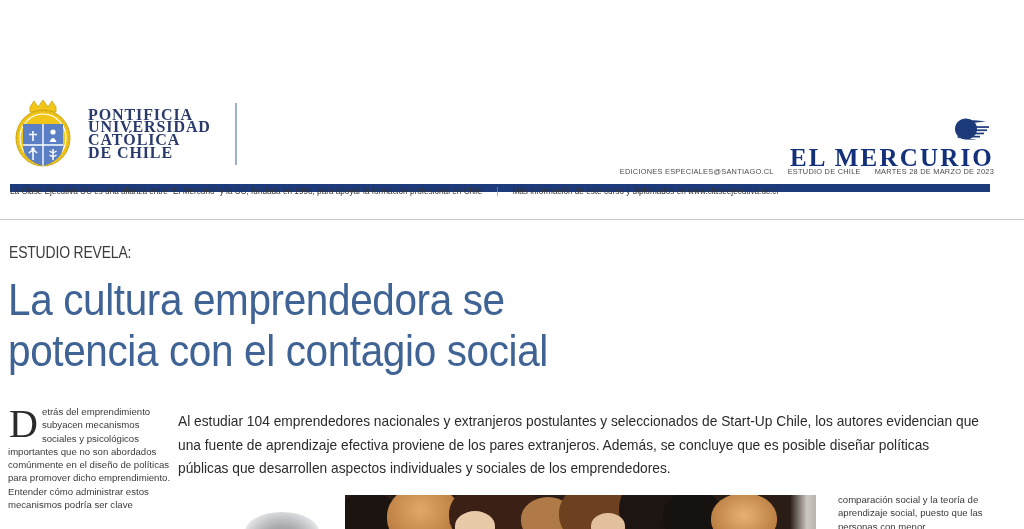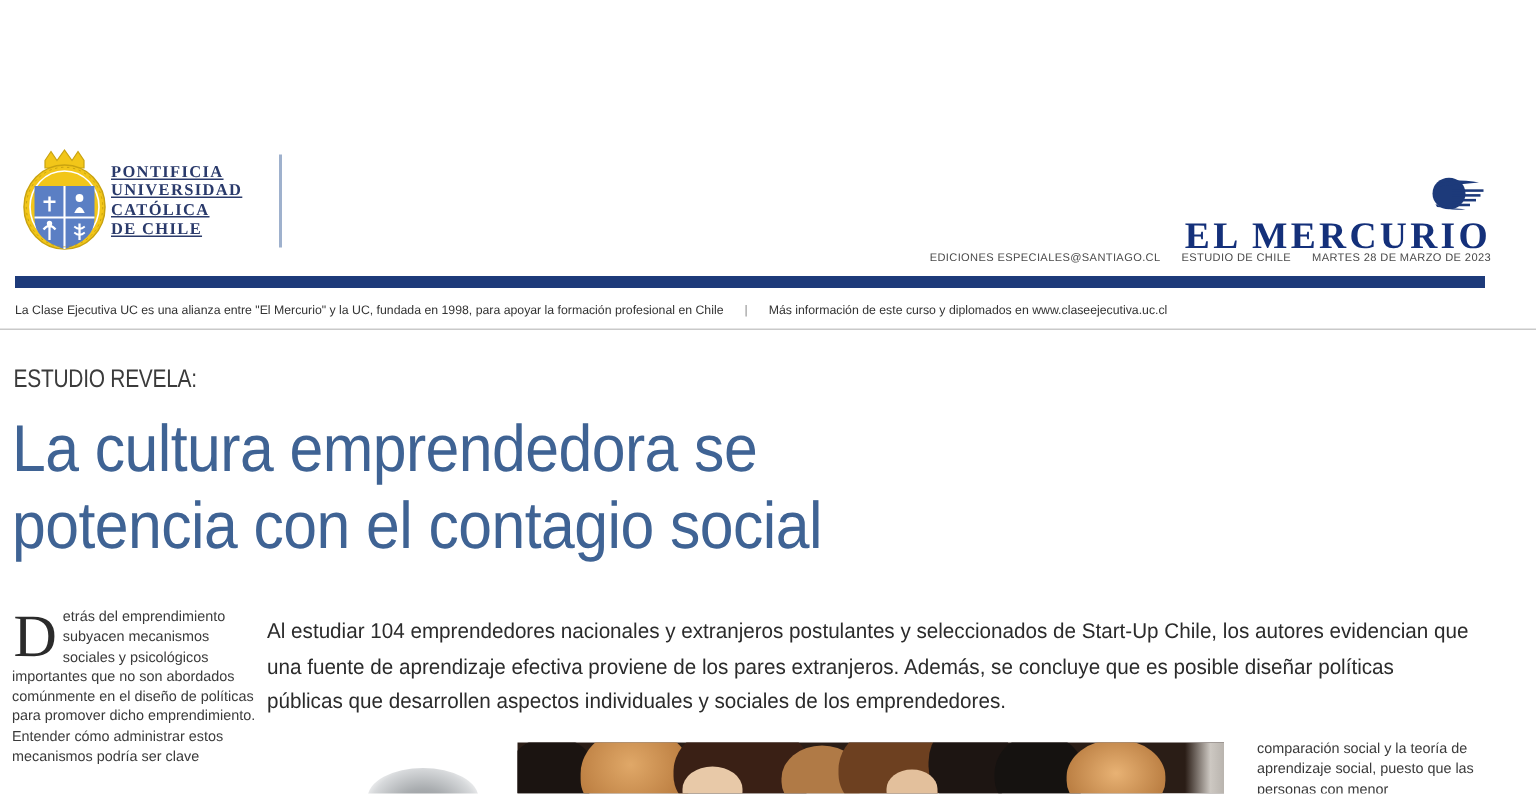--- a/index.html
+++ b/index.html
@@ -39,30 +39,29 @@
   
   .crest {
     width: 62px;
     height: 72px;
     position: relative;
     flex: 0 0 auto;
   }
   .crest svg { display: block; }
 
   .uc-name {
-    margin-left: 0;
+    margin-left: 14px;
     color: #2a3a6b;
     font-family: "Liberation Serif", serif;
-    font-size: 11px;
+    font-size: 16px;
     line-height: 12.6px;
     letter-spacing: 0.9px;
     font-weight: 700;
     text-transform: uppercase;
     white-space: nowrap;
-    text-decoration: underline;
   }
   .uc-name span { display: block; }
 
   .brand-divider {
     width: 2px;
     height: 62px;
     background: #9fb1cd;
     margin: 0 22px 0 24px;
     flex: 0 0 auto;
   }
@@ -123,21 +122,21 @@
     top: 184px;
     width: 980px;
     height: 8px;
     background: #1d3a7a;
   }
 
   
   .alliance {
     position: absolute;
     left: 10px;
-    top: 201px;
+    top: 186px;
     width: 1004px;
     display: flex;
     align-items: baseline;
     color: #333333;
     font-family: "Liberation Sans", sans-serif;
     font-size: 8.2px;
     line-height: 11px;
     white-space: nowrap;
   }
   .alliance .sep {

